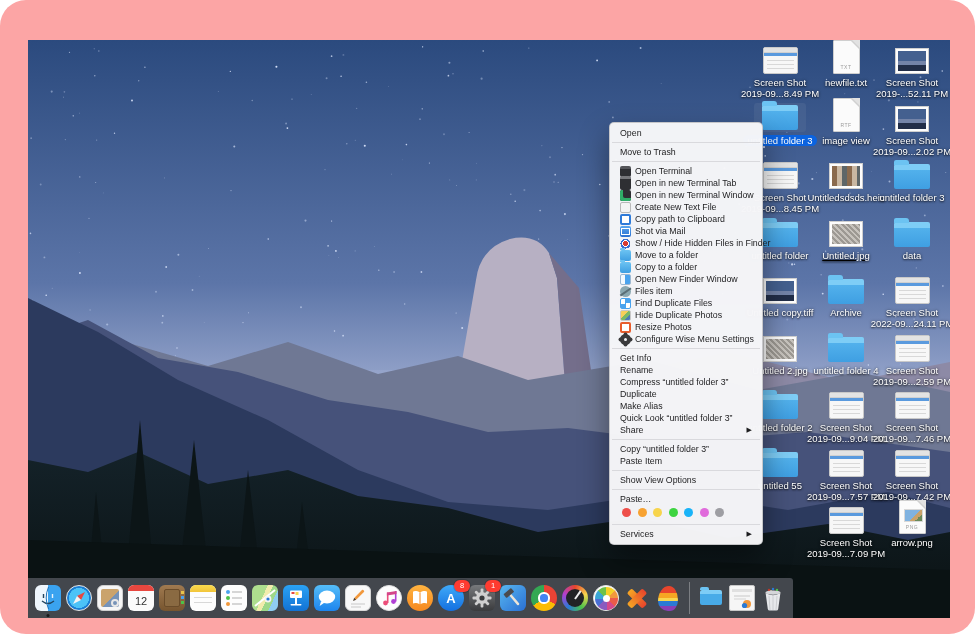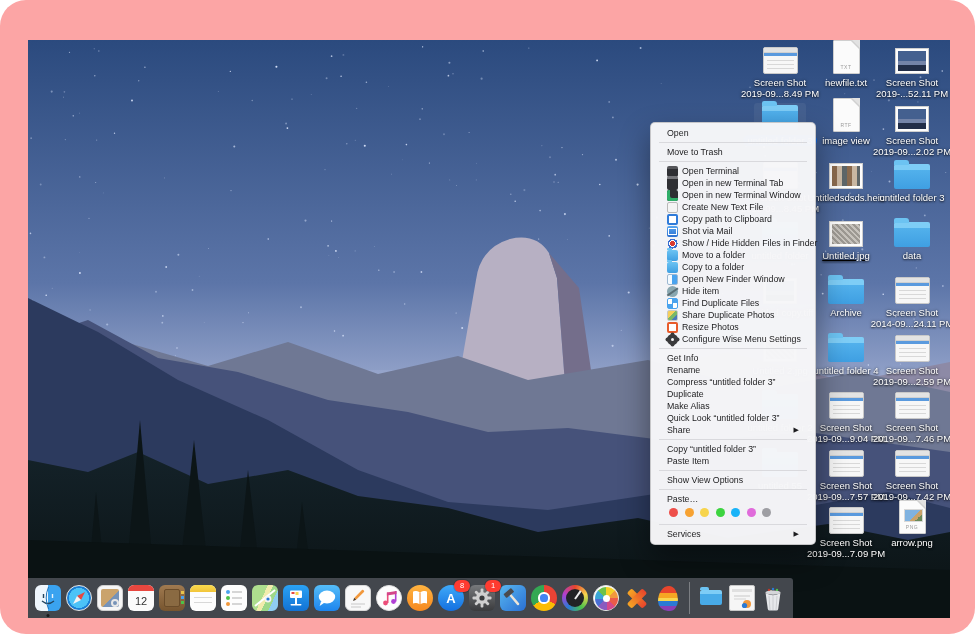--- a/index.html
+++ b/index.html
@@ -25,23 +25,23 @@
   .img-ico .art{width:100%;height:100%;}
   .art.photo-dark{background:linear-gradient(180deg,#44608f 0 50%,#7484a8 50% 72%,#222e48 72%);}
   .art.collage{background:repeating-linear-gradient(90deg,#8a6a4e 0 5px,#c9b7a2 5px 10px,#5e6668 10px 15px),repeating-linear-gradient(0deg,rgba(255,255,255,.25) 0 5px,rgba(0,0,0,.18) 5px 10px);}
   .art.noise{background:repeating-linear-gradient(45deg,#9d9993 0 2px,#c7c3bd 2px 4px),repeating-linear-gradient(-45deg,rgba(90,86,80,.5) 0 2px,rgba(230,226,220,.5) 2px 4px);}
   .doc-ico{position:relative;width:25px;height:32px;background:#fbfbfb;border:1px solid #cfcfcf;border-radius:1px;}
   .doc-ico .fold{position:absolute;top:-1px;right:-1px;width:0;height:0;border-style:solid;border-width:0 8px 8px 0;border-color:transparent #e2e2e2 transparent transparent;filter:drop-shadow(-1px 1px 0 #d0d0d0);}
   .doc-ext{position:absolute;bottom:3px;left:0;right:0;text-align:center;font-size:5px;letter-spacing:.5px;color:#9c9c9c;}
   .png-art{position:absolute;left:4px;top:8px;width:17px;height:11px;background:linear-gradient(135deg,#7fb2e0 0 55%,#c9a26a 55% 75%,#6a8a5a 75%);border:1px solid #d8d8d8;}
 
   
-  #context-menu{position:absolute;left:622px;top:82px;width:148px;background:rgba(246,246,248,.98);
+  #context-menu{position:absolute;left:581px;top:82px;width:148px;background:rgba(246,246,248,.98);
     border:1px solid rgba(0,0,0,.18);border-radius:5px;box-shadow:0 14px 30px rgba(0,0,0,.42);
-    padding:4px 8px;font-size:8.8px;color:#1c1c1e;z-index:5;}
+    padding:4px 2px;font-size:8.8px;color:#1c1c1e;z-index:5;}
   .mi{display:flex;align-items:center;height:12px;padding:0 8px;gap:4px;white-space:nowrap;}
   .mi.plain{height:12px;}
   .msep{height:1px;background:#d9d9dd;margin:3px 0;}
   .arrow{margin-left:auto;font-size:7px;color:#1c1c1e;}
   .micon{width:11px;height:11px;flex:none;position:relative;border-radius:2px;}
   .ic-terminal{background:linear-gradient(#55565a 0 30%,#2e2f33 30%);}
   .ic-terminal-tab{background:#2e2f33;border-top:3px solid #76777b;}
   .ic-terminal-win{background:#2e2f33;box-shadow:inset 3px -3px 0 #2fae68;}
   .ic-textfile{background:#f4f4f4;border:1px solid #b9b9b9;box-sizing:border-box;}
   .ic-clipboard{background:#fff;border:2px solid #2f7bd9;box-sizing:border-box;}
@@ -665,21 +665,21 @@
                 <div class="bar"></div>
                 <div class="blue"></div>
                 <div class="ln" style="top:12px"></div>
                 <div class="ln" style="top:16px"></div>
                 <div class="ln" style="top:20px"></div>
               </div>
             </div>
           </div>
           <div class="dlabel">
             <div>Screen Shot</div>
-            <div>2014-09...24.11 PM</div>
+            <div>2022-09...24.11 PM</div>
           </div>
         </div>
         <div class="dcell" style="left: 852px; top: 290px;">
           <div class="dicon-wrap">
             <div class="">
               <div class="shot-ico">
                 <div class="bar"></div>
                 <div class="blue"></div>
                 <div class="ln" style="top:12px"></div>
                 <div class="ln" style="top:16px"></div>
@@ -786,29 +786,29 @@
         <div class="mi ">
           <span class="micon ic-folder-sm"></span>
           <span>Copy to a folder</span>
         </div>
         <div class="mi ">
           <span class="micon ic-finder-face"></span>
           <span>Open New Finder Window</span>
         </div>
         <div class="mi ">
           <span class="micon ic-hide"></span>
-          <span>Hide item</span>
+          <span>Files item</span>
         </div>
         <div class="mi ">
           <span class="micon ic-dup-files"></span>
           <span>Find Duplicate Files</span>
         </div>
         <div class="mi ">
           <span class="micon ic-dup-photos"></span>
-          <span>Share Duplicate Photos</span>
+          <span>Hide Duplicate Photos</span>
         </div>
         <div class="mi ">
           <span class="micon ic-resize"></span>
           <span>Resize Photos</span>
         </div>
         <div class="mi ">
           <span class="micon ic-gear"></span>
           <span>Configure Wise Menu Settings</span>
         </div>
         <div class="msep"></div>

